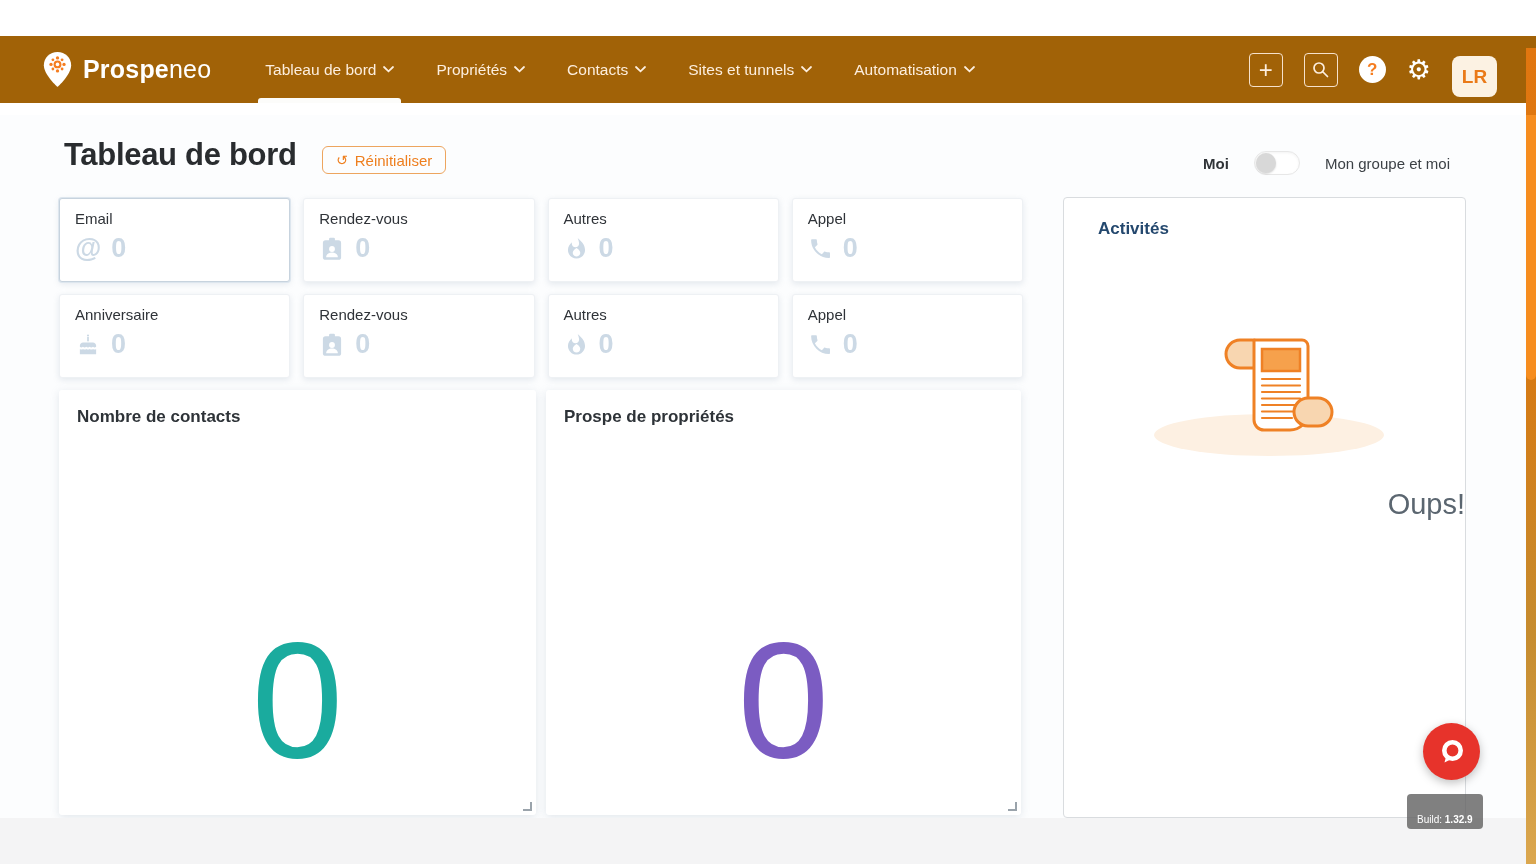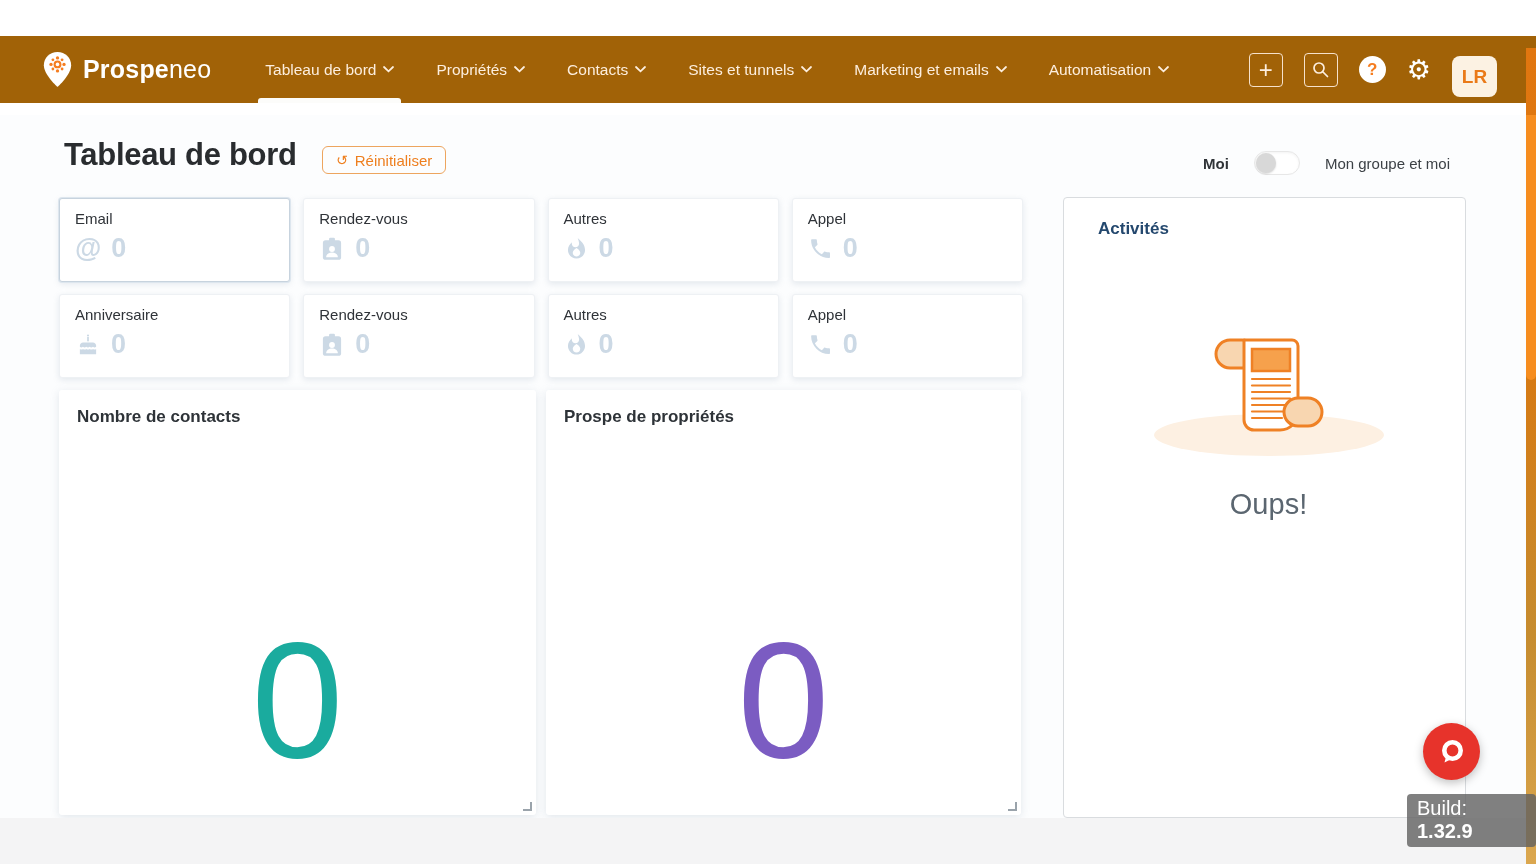--- a/index.html
+++ b/index.html
@@ -61,38 +61,38 @@
   .big-zero { position:absolute; top:46%; left:0; right:0; bottom:0; display:flex; align-items:center; justify-content:center; }
   .big-zero span { font-size:165px; font-weight:400; line-height:1; }
   .zero-teal { color:#1aab9e; }
   .zero-purple { color:#7b5cc2; }
   .resize-grip { position:absolute; right:4px; bottom:4px; width:9px; height:9px;
                  border-right:2px solid #9aa3ab; border-bottom:2px solid #9aa3ab; cursor:nwse-resize; }
 
   
   .panel-activities { left:1063px; top:82px; width:403px; height:621px; border:1px solid #d9dcdf; box-shadow:none; border-radius:4px;padding-left:8px; }
   .panel-activities h2 { color:#24486e; padding:21px 26px; }
-  .empty-state { text-align:center; }
+  .empty-state { text-align:right; }
   .illus { position:relative; width:170px; margin:76px auto 0; height:122px; }
   .illus-shadow { position:absolute; left:-30px; right:-30px; bottom:2px; height:42px; background:#fdf0e2; border-radius:50%; }
   .illus svg { position:relative; }
   .oups { font-size:29px; color:#5b6670; margin-top:30px; }
   .empty-msg { font-size:15.5px; color:#394149; margin-top:12px; }
 
   
   .bottom-strip { position:absolute; left:0; right:0; top:818px; height:46px; background:#f4f4f5; }
   .scroll-strip { position:absolute; top:48px; right:0; width:10px; height:816px; z-index:9;
                   background:linear-gradient(180deg,#e1760f 0%,#d67a14 40%,#c68c2f 72%,#dba74f 100%); }
   .scroll-thumb { position:absolute; top:67px; left:0; width:10px; height:265px; background:#f68d1f;
                   border-radius:0 0 5px 5px; cursor:pointer; }
   .chat-fab { position:absolute; left:1423px; top:723px; width:57px; height:57px; border-radius:50%;
               background:#e7332b; border:none; display:flex; align-items:center; justify-content:center;
               box-shadow:0 3px 10px rgba(0,0,0,.25); cursor:pointer; z-index:10; }
-  .build-badge { position:absolute; left:1407px; top:794px; padding:3px 10px 4px; background:rgba(96,96,96,.80);
-                 border-radius:4px; color:#fff; font-size:20px; z-index:10; }
+  .build-badge { position:absolute; left:1407px; top:794px; padding:20px 10px 4px; background:rgba(96,96,96,.80);
+                 border-radius:4px; color:#fff; font-size:10px; z-index:10; }
   .build-badge b { font-weight:700; }
 </style>
 </head>
 <body>
 
 <div class="screen">
 
   <header class="navbar">
     <div class="brand">
       <svg width="31" height="37" viewBox="0 0 24 29">
@@ -132,26 +132,20 @@
             <path d="M1 1l4.5 4.3L10 1" stroke="#fdeede" stroke-width="1.8" fill="none" stroke-linecap="round"></path>
           </svg>
       </div>
       <div class="nav-item">
         <span>Sites et tunnels</span>
         <svg width="11" height="7" viewBox="0 0 11 7">
             <path d="M1 1l4.5 4.3L10 1" stroke="#fdeede" stroke-width="1.8" fill="none" stroke-linecap="round"></path>
           </svg>
       </div>
       <div class="nav-item">
-        <span>Marketing et emails</span>
-        <svg width="11" height="7" viewBox="0 0 11 7">
-            <path d="M1 1l4.5 4.3L10 1" stroke="#fdeede" stroke-width="1.8" fill="none" stroke-linecap="round"></path>
-          </svg>
-      </div>
-      <div class="nav-item">
         <span>Automatisation</span>
         <svg width="11" height="7" viewBox="0 0 11 7">
             <path d="M1 1l4.5 4.3L10 1" stroke="#fdeede" stroke-width="1.8" fill="none" stroke-linecap="round"></path>
           </svg>
       </div>
     </nav>
 
     <div class="nav-right">
       <button class="boxed-btn">
           <span>+</span>

